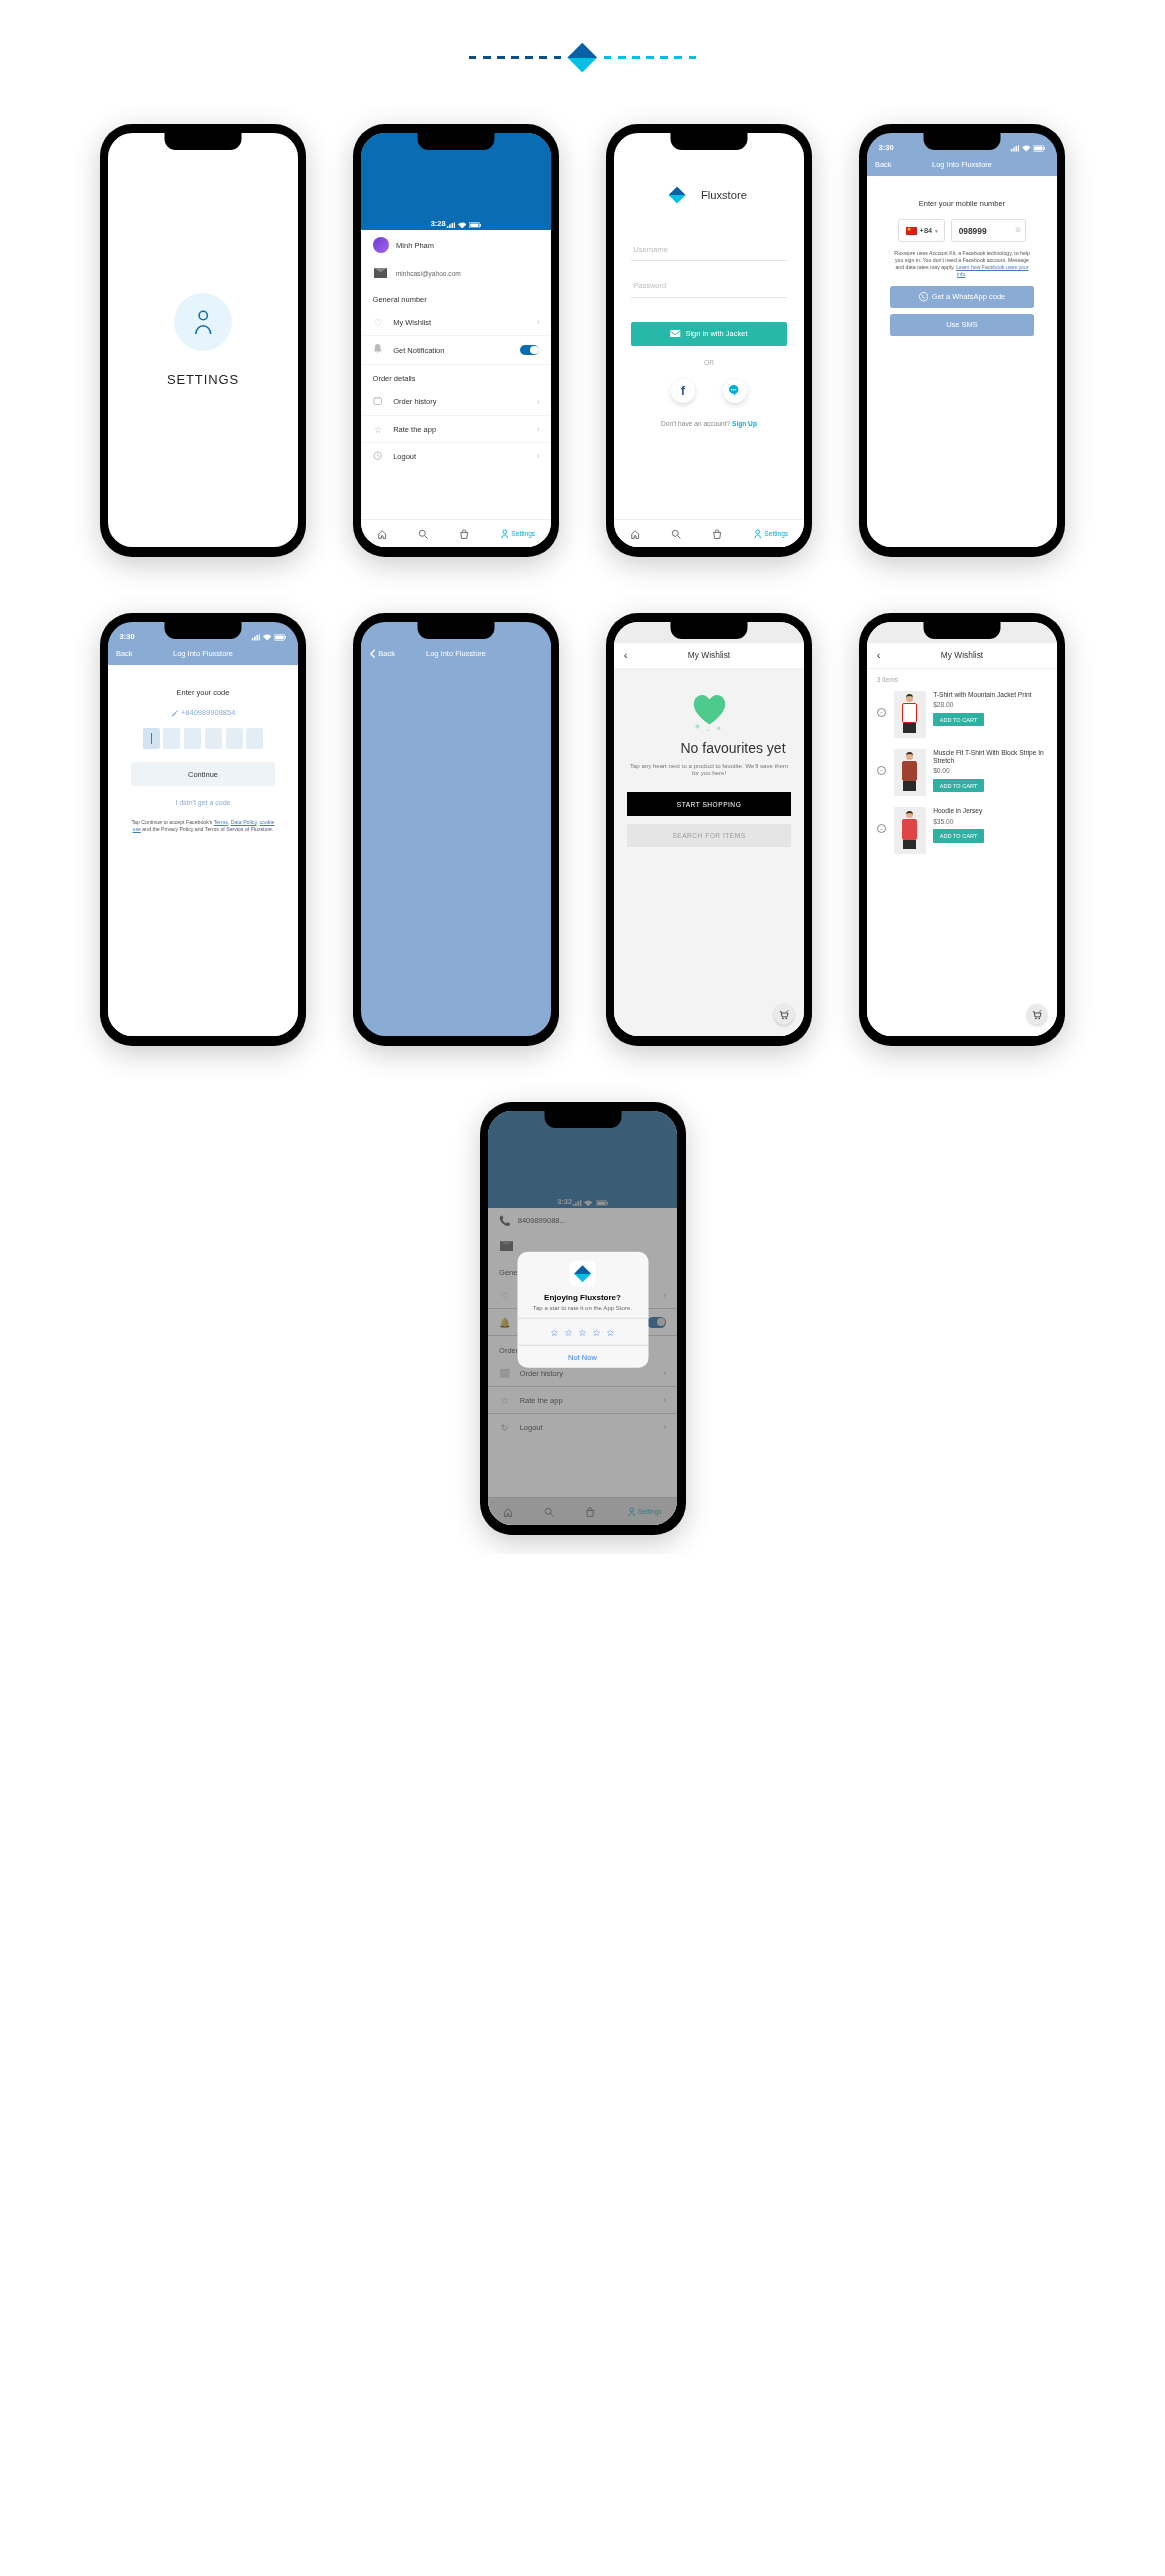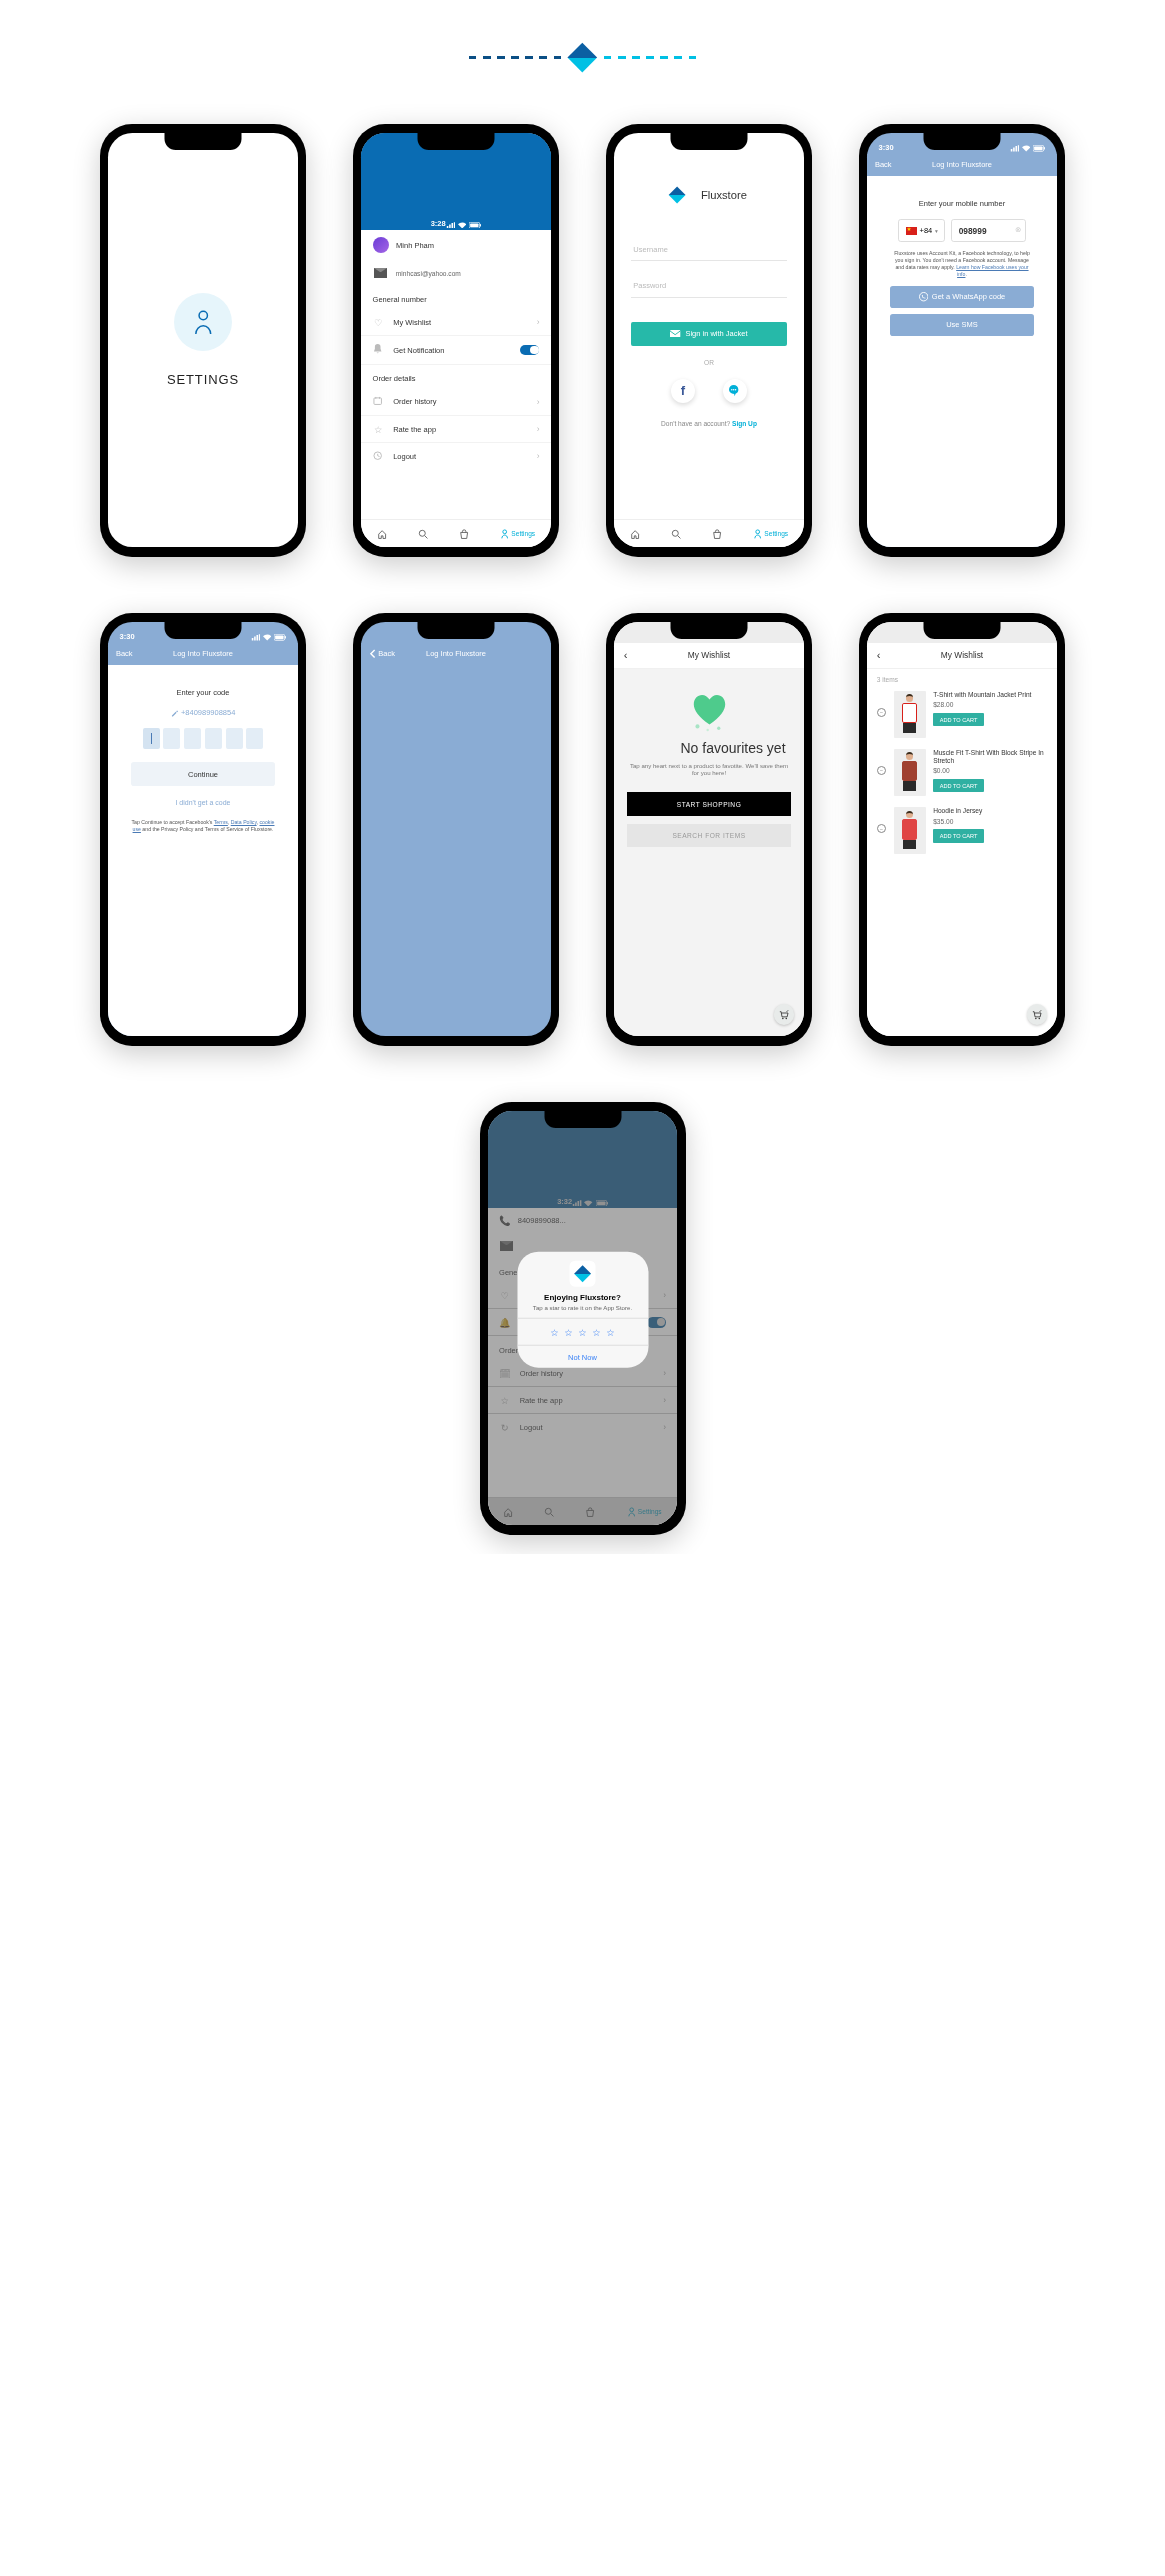--- a/index.html
+++ b/index.html
@@ -112,21 +112,21 @@
 .wl-info .pname { font-size: 6.6px; color: #333; line-height: 1.2; margin-bottom: 2.8px; }
 .wl-info .price { font-size: 6.6px; color: #666; margin-bottom: 4.7px; }
 .atc { background: #2fb0a2; color: #fff; border: none; padding: 3.7px 6.6px; font-size: 5.6px; border-radius: 0.9px; cursor: pointer; }
 
 .fab { position: absolute; bottom: 11.2px; right: 9.4px; width: 20.6px; height: 20.6px; border-radius: 50%; background: #e8ebea; display: flex; align-items: center; justify-content: center; font-size: 9.4px; color: #333; box-shadow: 0 0.9px 2.8px rgba(0,0,0,.2); z-index: 20; }
 
 
 .dim { position: absolute; inset: 0; background: rgba(100,100,100,.55); z-index: 15; }
 .un-hero { filter: brightness(.78); }
 .un-content { filter: brightness(.82); pointer-events: none; }
-.modal { position: absolute; top: 48%; left: 50%; transform: translate(-50%,-50%); width: 131px; background: #f7f7f7; border-radius: 21px; z-index: 20; overflow: hidden; text-align: center; }
+.modal { position: absolute; top: 48%; left: 50%; transform: translate(-50%,-50%); width: 131px; background: #f7f7f7; border-radius: 10px; z-index: 20; overflow: hidden; text-align: center; }
 .m-ico { width: 26px; height: 26px; border-radius: 5.6px; background: #fff; margin: 9.4px auto 5.6px; display: flex; align-items: center; justify-content: center; }
 .m-ico .d { width: 12.2px; height: 12.2px; transform: rotate(45deg); background: linear-gradient(135deg,#0b5fa3 50%,#00c0e4 50%); }
 .modal h4 { font-size: 8px; font-weight: 600; margin-bottom: 1.9px; }
 .modal p.sub { font-size: 6.1px; color: #666; padding: 0 9.4px 7.5px; }
 .stars { display: flex; justify-content: center; gap: 5.6px; padding: 7.5px 0; border-top: 0.9px solid #ddd; border-bottom: 0.9px solid #ddd; }
 .stars span { color: #3b82f6; font-size: 9.4px; }
 .notnow { padding: 6.6px; color: #3b82f6; font-size: 7.5px; cursor: pointer; }
 
 .intro-c { flex: 1; display: flex; flex-direction: column; align-items: center; justify-content: center; gap: 20.6px; }
 .intro-ico { width: 58px; height: 58px; border-radius: 50%; background: #e6f5fb; display: flex; align-items: center; justify-content: center; }

